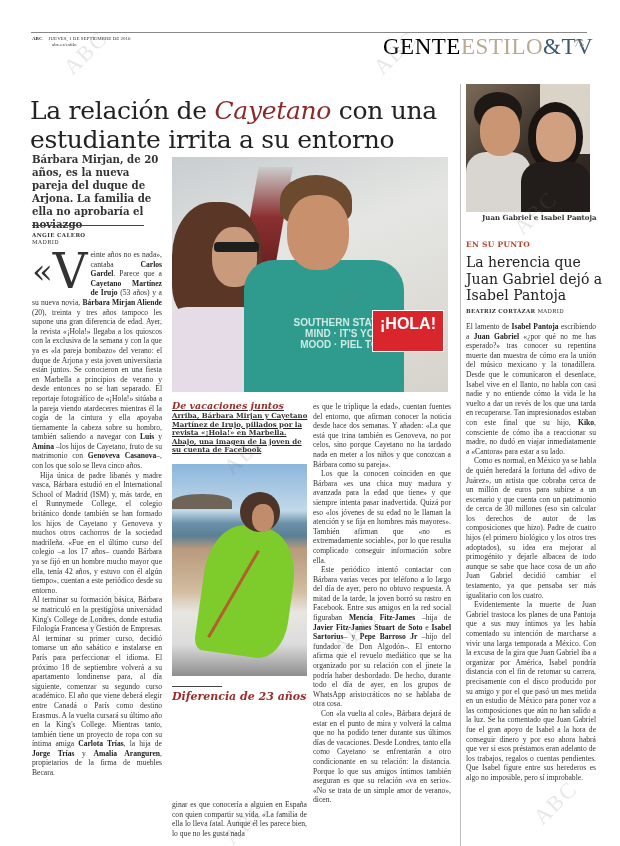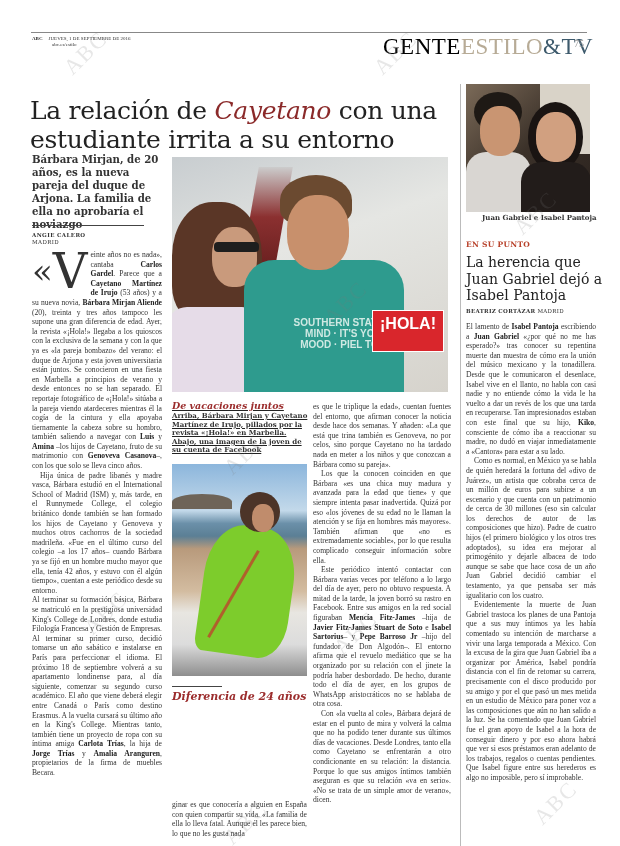--- a/index.html
+++ b/index.html
@@ -138,21 +138,21 @@
 <div class="photo photo2">
   <div class="p2-hill"></div>
   <div class="p2-dress"></div>
   <div class="p2-stripe"></div>
   <div class="p2-hair"></div>
   <div class="p2-face"></div>
 </div>
 
 <div class="caption2-rule"></div>
 <div class="caption2">
-  <div class="cap2-title">Diferencia de 24 años</div>
+  <div class="cap2-title">Diferencia de 23 años</div>
 </div>
 
 <div class="col" style="left:172px; top:800px; width:135px;">
   <p class="noindent">ginar es que conocería a alguien en España con quien compartir su vida. «La familia de ella lo lleva fatal. Aunque él les parece bien, lo que no les gusta nada</p>
 </div>
 
 <div class="col" style="left:313px; top:402px; width:138px;">
   <p class="noindent">es que le triplique la edad», cuentan fuentes del entorno, que afirman conocer la noticia desde hace dos semanas. Y añaden: «La que está que trina también es Genoveva, no por celos, sino porque Cayetano no ha tardado nada en meter a los niños y que conozcan a Bárbara como su pareja».</p>
   <p>Los que la conocen coinciden en que Bárbara «es una chica muy madura y avanzada para la edad que tiene» y que siempre intenta pasar inadvertida. Quizá por eso «los jóvenes de su edad no le llaman la atención y se fija en hombres más mayores». También afirman que «no es extremadamente sociable», por lo que resulta complicado conseguir información sobre ella.</p>
   <p>

